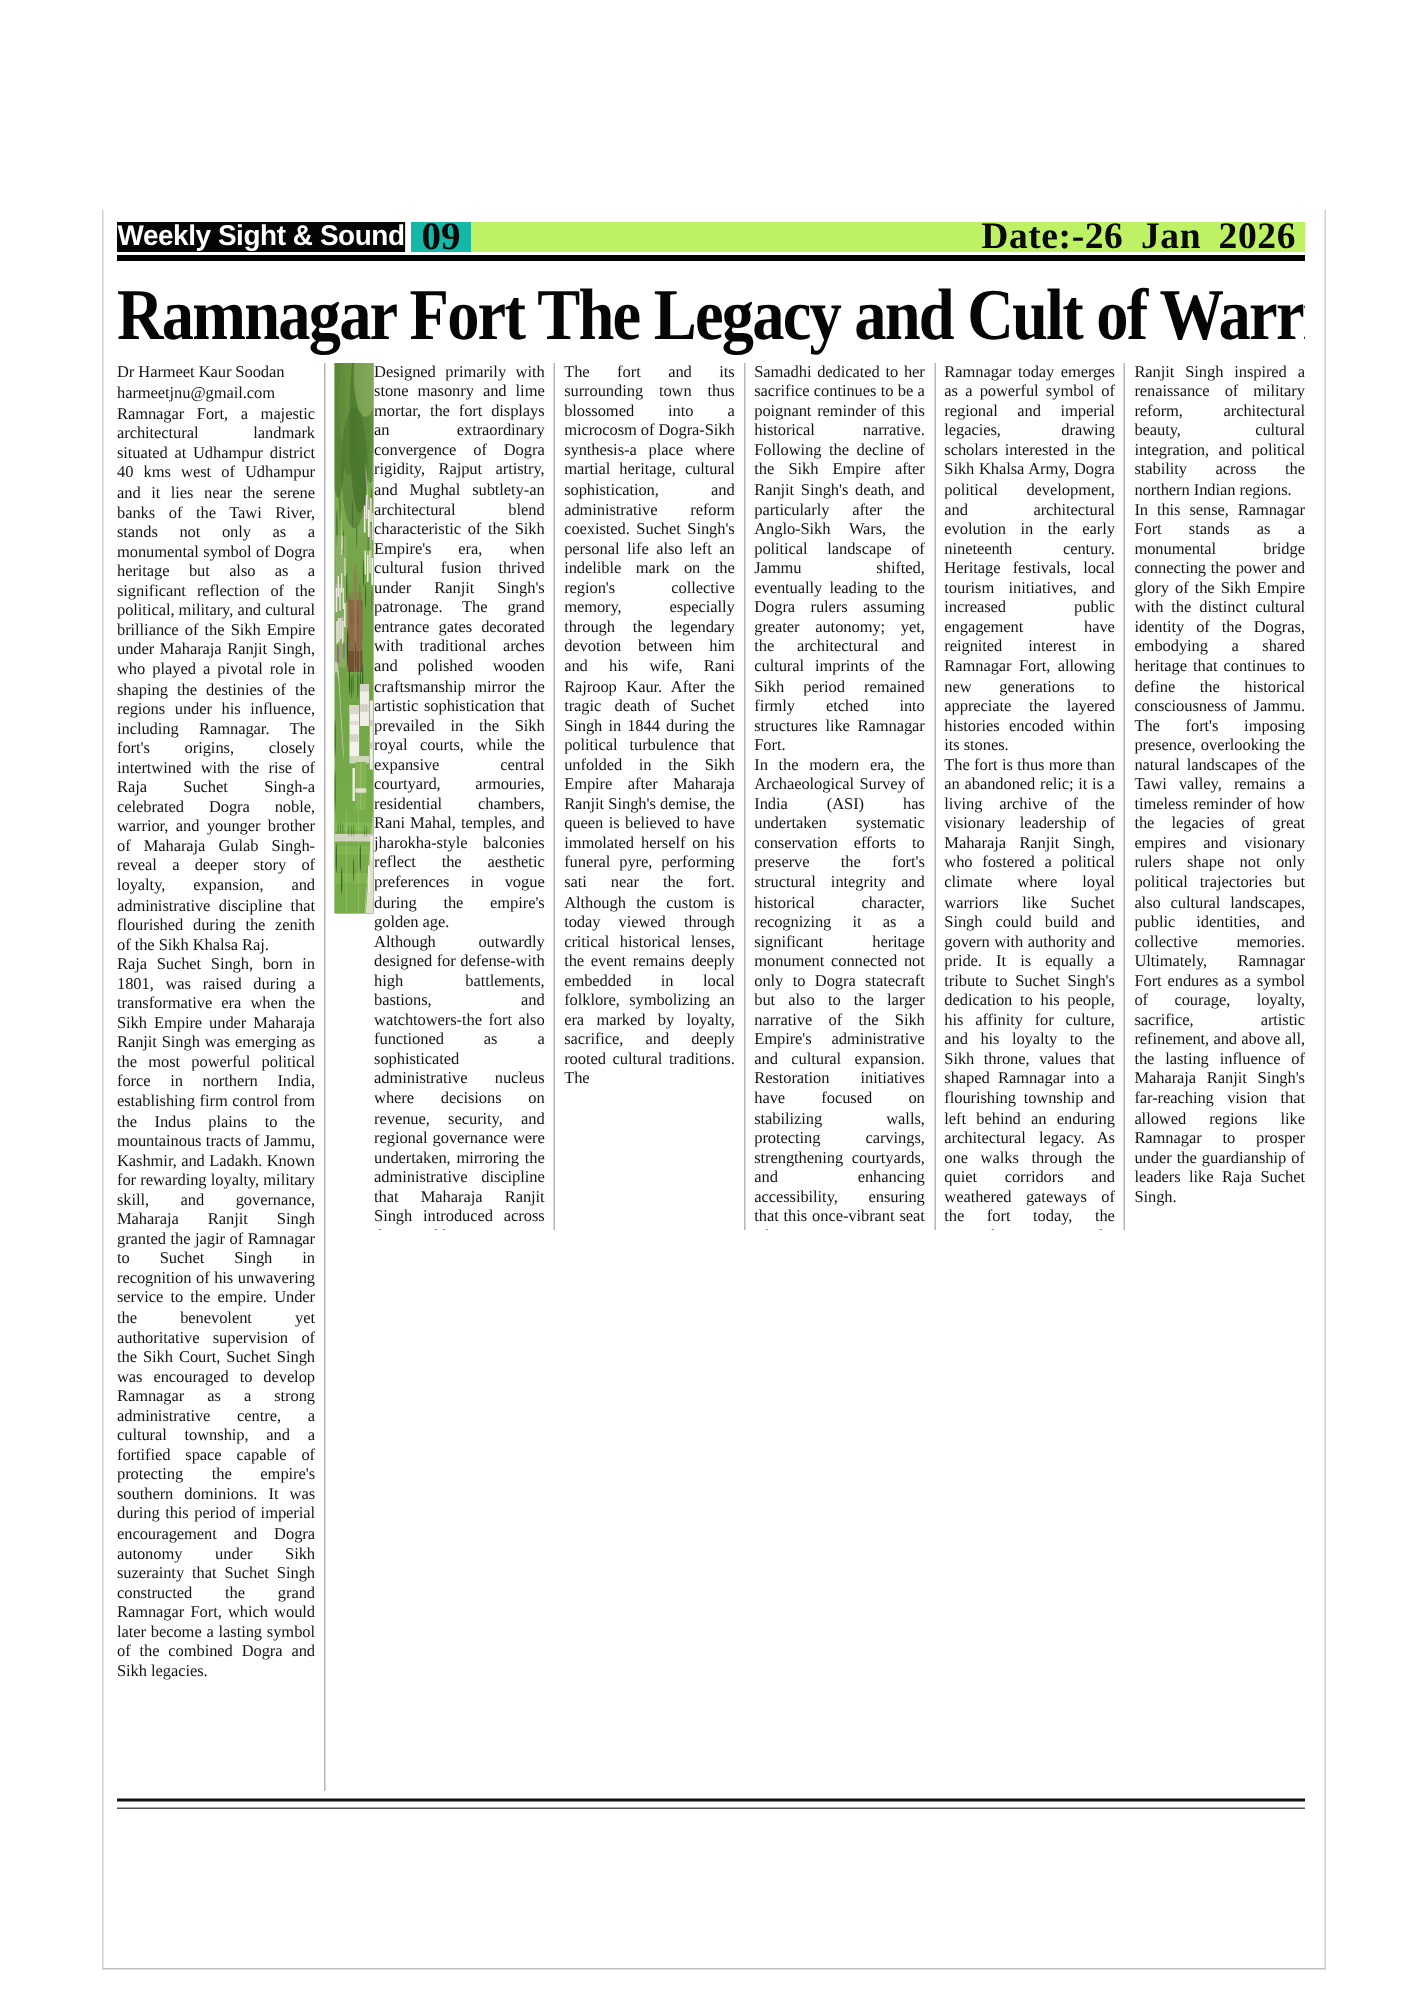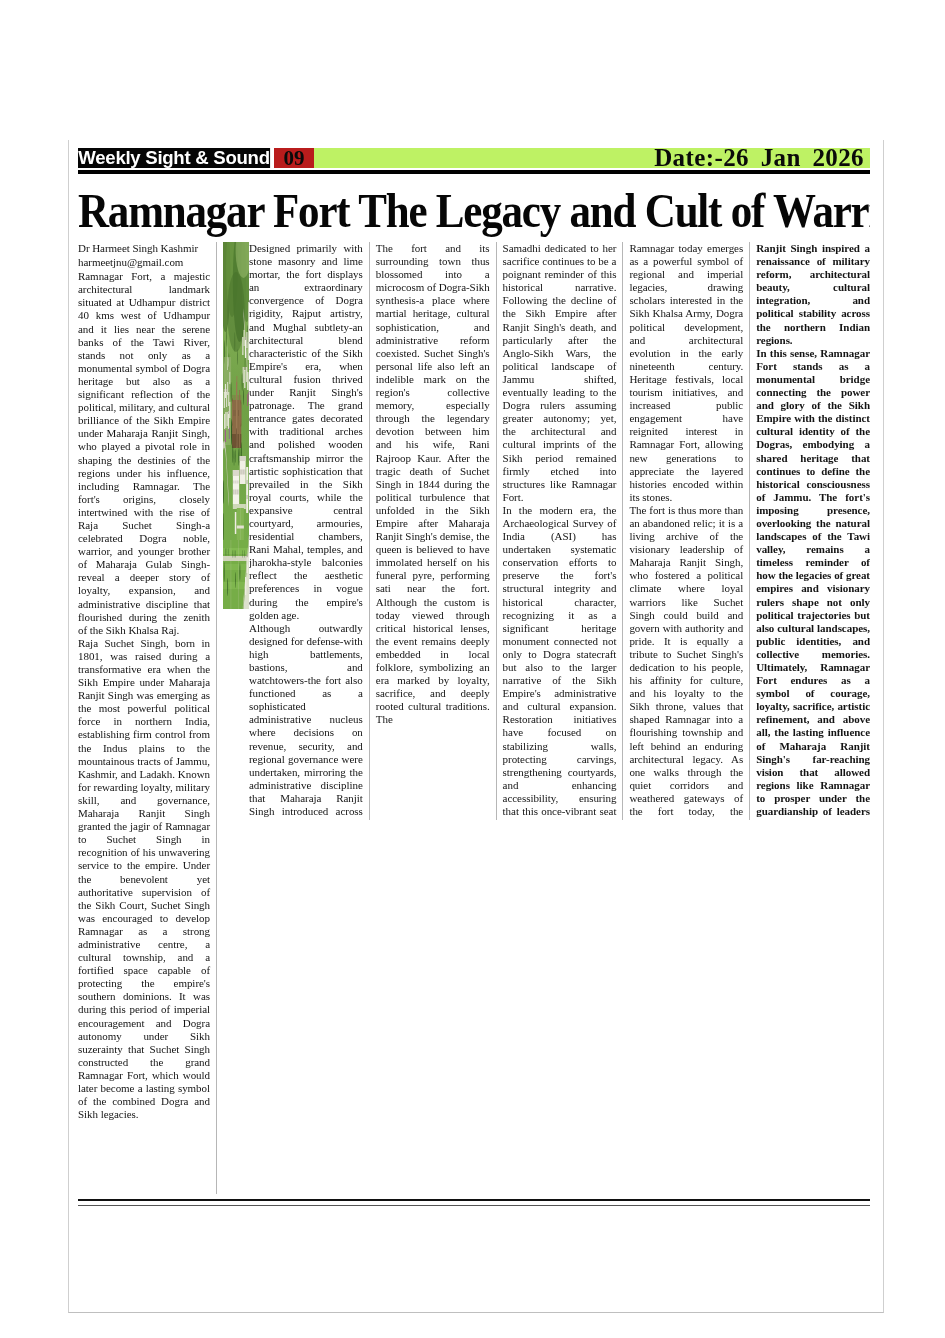--- a/index.html
+++ b/index.html
@@ -18,21 +18,21 @@
   
   .topbar{display:flex;height:20px;align-items:stretch;}
   .masthead{
     background:#050505;color:#ffffff;
     font-family:"Liberation Sans", sans-serif;font-weight:bold;font-size:19px;
     letter-spacing:-0.3px;display:flex;align-items:center;justify-content:center;
     width:196px;flex:0 0 196px;transform:scaleX(0.98);transform-origin:left center;
   }
   .pagenum{
     width:40px;flex:0 0 40px;display:flex;align-items:center;justify-content:center;
-    font-weight:bold;font-size:21px;background:#b91c1c;color:#0a0a0a;
+    font-weight:bold;font-size:26px;background:#14b8a6;color:#0a0a0a;
   }
   .datebar{
     flex:1;background:#bef264;display:flex;align-items:center;justify-content:flex-end;
     padding-right:6px;
   }
   .datebar span{
     font-weight:bold;font-size:25px;letter-spacing:0.4px;word-spacing:5px;color:#0a0a0a;
   }
   .header-rule{height:4px;background:#000;margin-top:2px;}
   
@@ -51,21 +51,21 @@
   }
   .byline-block{margin-bottom:1px;}
   .rightarea{flex:1;display:flex;padding-left:6px;}
   .photo{height:367px;margin-bottom:7px;overflow:hidden;background:#6fa046;}
   .photo svg{display:block;}
   .cols5{display:flex;height:578px;overflow:hidden;}
   .cols5 .col{
     flex:1;padding:0 6px;border-right:1px solid #b6b6b6;overflow:hidden;
   }
   .cols5 .col:first-child{padding-left:0;}
-  .cols5 .col:last-child{border-right:none;padding-right:0;font-weight:bold;}
+  .cols5 .col:last-child{border-right:none;padding-right:0;}
   .bottom-rule{
     margin-top:5px;height:4px;
     border-top:2px solid #111;border-bottom:1px solid #555;
   }
 </style>
 </head>
 <body>
 
 <div class="page-frame"></div>
 
@@ -78,21 +78,21 @@
       <span>Date:-26 Jan 2026</span>
     </div>
   </header>
   <div class="header-rule"></div>
 
   <h1 class="headline">Ramnagar Fort The Legacy and Cult of Warriors</h1>
 
   <div class="content">
 
     <div class="col1 bodytext">
-      <div class="byline-block">Dr Harmeet Singh Kashmir</div>
+      <div class="byline-block">Dr Harmeet Kaur Soodan</div>
       <div class="byline-block">harmeetjnu@gmail.com</div>
       <p>Ramnagar Fort, a majestic architectural landmark situated at Udhampur district 40 kms west of Udhampur and it lies near the serene banks of the Tawi River, stands not only as a monumental symbol of Dogra heritage but also as a significant reflection of the political, military, and cultural brilliance of the Sikh Empire under Maharaja Ranjit Singh, who played a pivotal role in shaping the destinies of the regions under his influence, including Ramnagar. The fort's origins, closely intertwined with the rise of Raja Suchet Singh-a celebrated Dogra noble, warrior, and younger brother of Maharaja Gulab Singh-reveal a deeper story of loyalty, expansion, and administrative discipline that flourished during the zenith of the Sikh Khalsa Raj.</p>
       <p>Raja Suchet Singh, born in 1801, was raised during a transformative era when the Sikh Empire under Maharaja Ranjit Singh was emerging as the most powerful political force in northern India, establishing firm control from the Indus plains to the mountainous tracts of Jammu, Kashmir, and Ladakh. Known for rewarding loyalty, military skill, and governance, Maharaja Ranjit Singh granted the jagir of Ramnagar to Suchet Singh in recognition of his unwavering service to the empire. Under the benevolent yet authoritative supervision of the Sikh Court, Suchet Singh was encouraged to develop Ramnagar as a strong administrative centre, a cultural township, and a fortified space capable of protecting the empire's southern dominions. It was during this period of imperial encouragement and Dogra autonomy under Sikh suzerainty that Suchet Singh constructed the grand Ramnagar Fort, which would later become a lasting symbol of the combined Dogra and Sikh legacies.</p>
     </div>
 
     <div class="rightarea">
 
       <div class="photo">
         <svg width="100%" height="367" viewBox="0 0 660 367" preserveAspectRatio="none">
           <defs>

